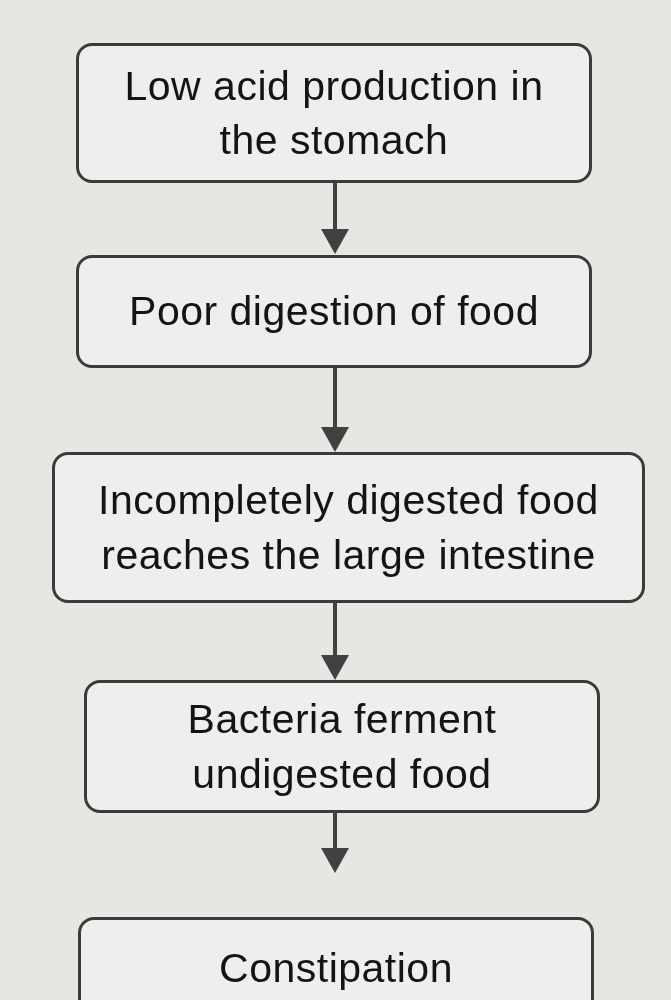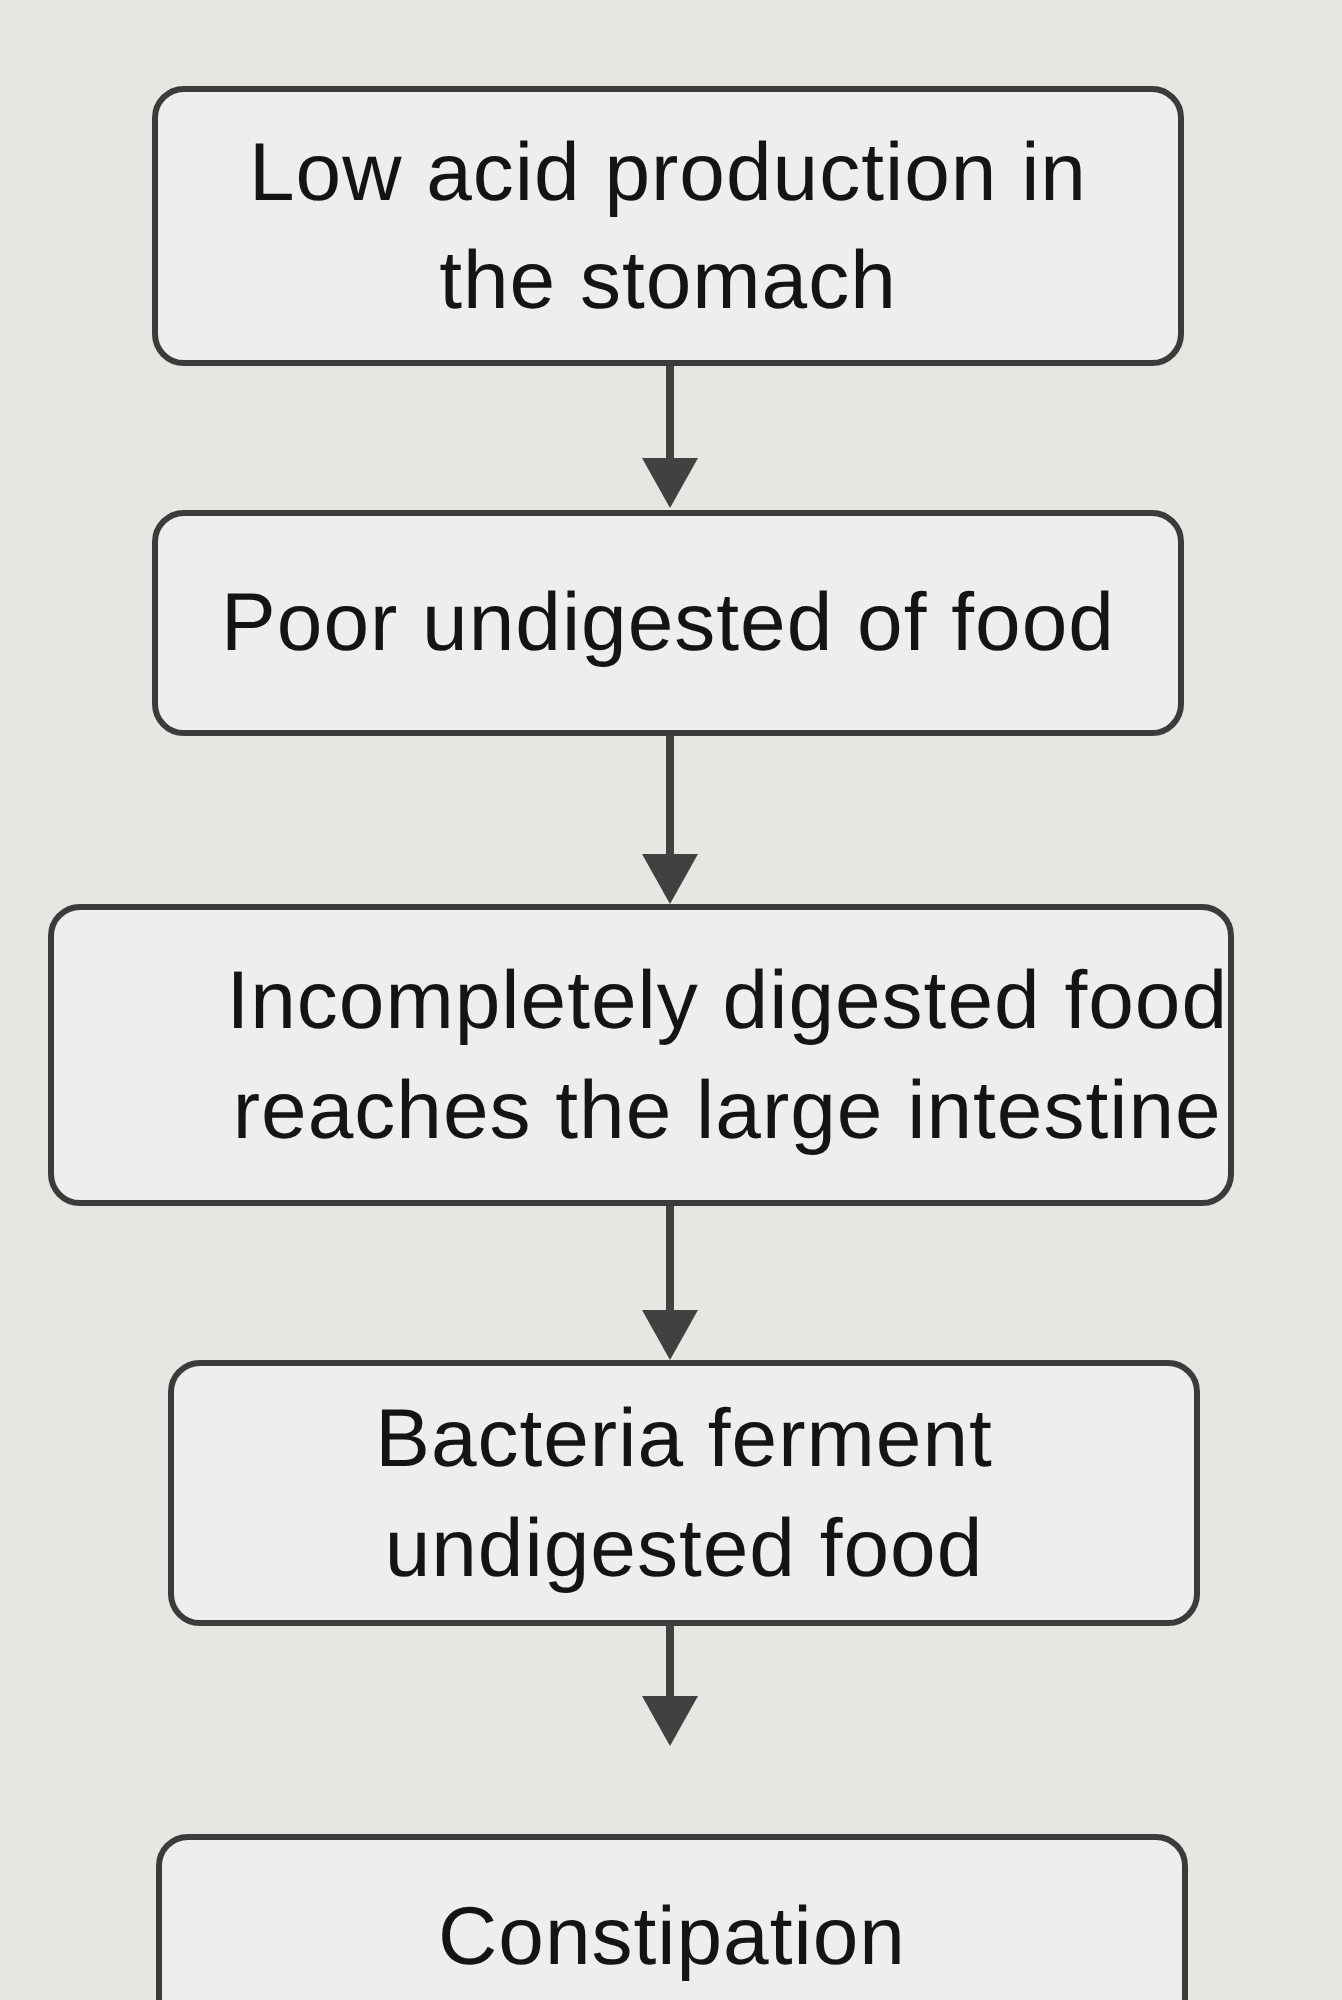--- a/index.html
+++ b/index.html
@@ -28,21 +28,21 @@
   .flow-node .node-label {
     font-size: 41px;
     line-height: 1.32;
     color: #141414;
     text-align: center;
     white-space: pre-line;
     letter-spacing: 0.5px;
   }
   .node-1 { left: 76px; top: 43px;  width: 516px; height: 140px; }
   .node-2 { left: 76px; top: 255px; width: 516px; height: 113px; }
-  .node-3 { left: 24px; top: 452px; width: 593px; height: 151px; justify-content: flex-end; }
+  .node-3 { left: 52px; top: 452px; width: 593px; height: 151px; }
   .node-4 { left: 84px; top: 680px; width: 516px; height: 133px; }
   .node-5 { left: 78px; top: 873px; width: 516px; height: 102px; margin-top: 44px; }
 
   .connector {
     position: absolute;
     width: 28px;
     display: flex;
     flex-direction: column;
     align-items: center;
   }
@@ -72,21 +72,21 @@
     <div class="node-label">Low acid production in
 the stomach</div>
   </div>
 
   <div class="connector conn-1">
     <div class="arrow-line"></div>
     <div class="arrow-head"></div>
   </div>
 
   <div class="flow-node node-2">
-    <div class="node-label">Poor undigested of food</div>
+    <div class="node-label">Poor digestion of food</div>
   </div>
 
   <div class="connector conn-2">
     <div class="arrow-line"></div>
     <div class="arrow-head"></div>
   </div>
 
   <div class="flow-node node-3">
     <div class="node-label">Incompletely digested food
 reaches the large intestine</div>

